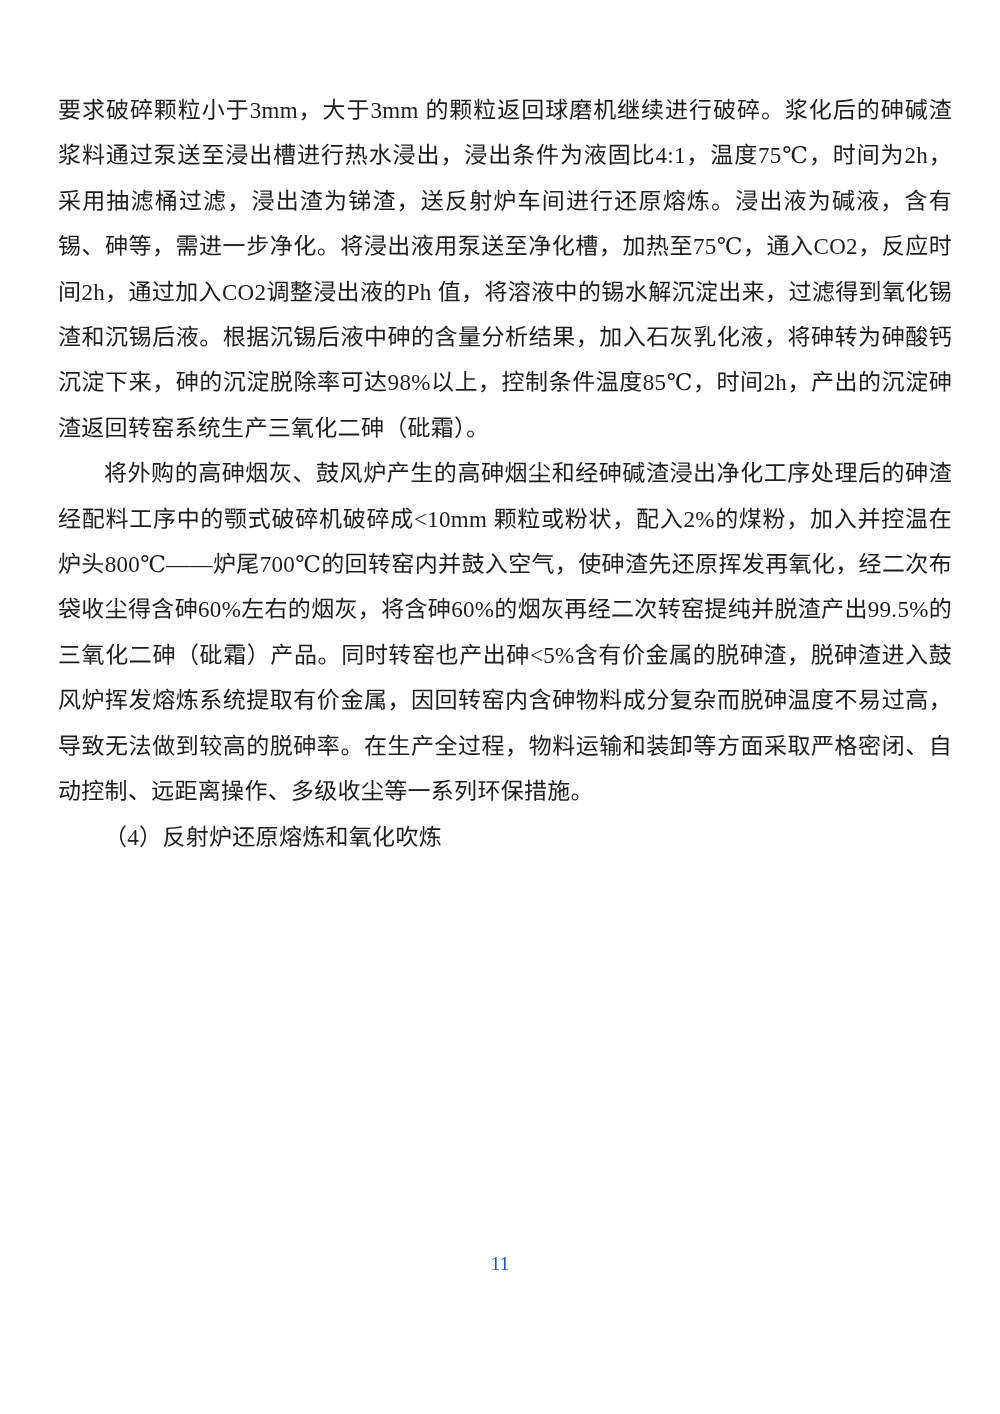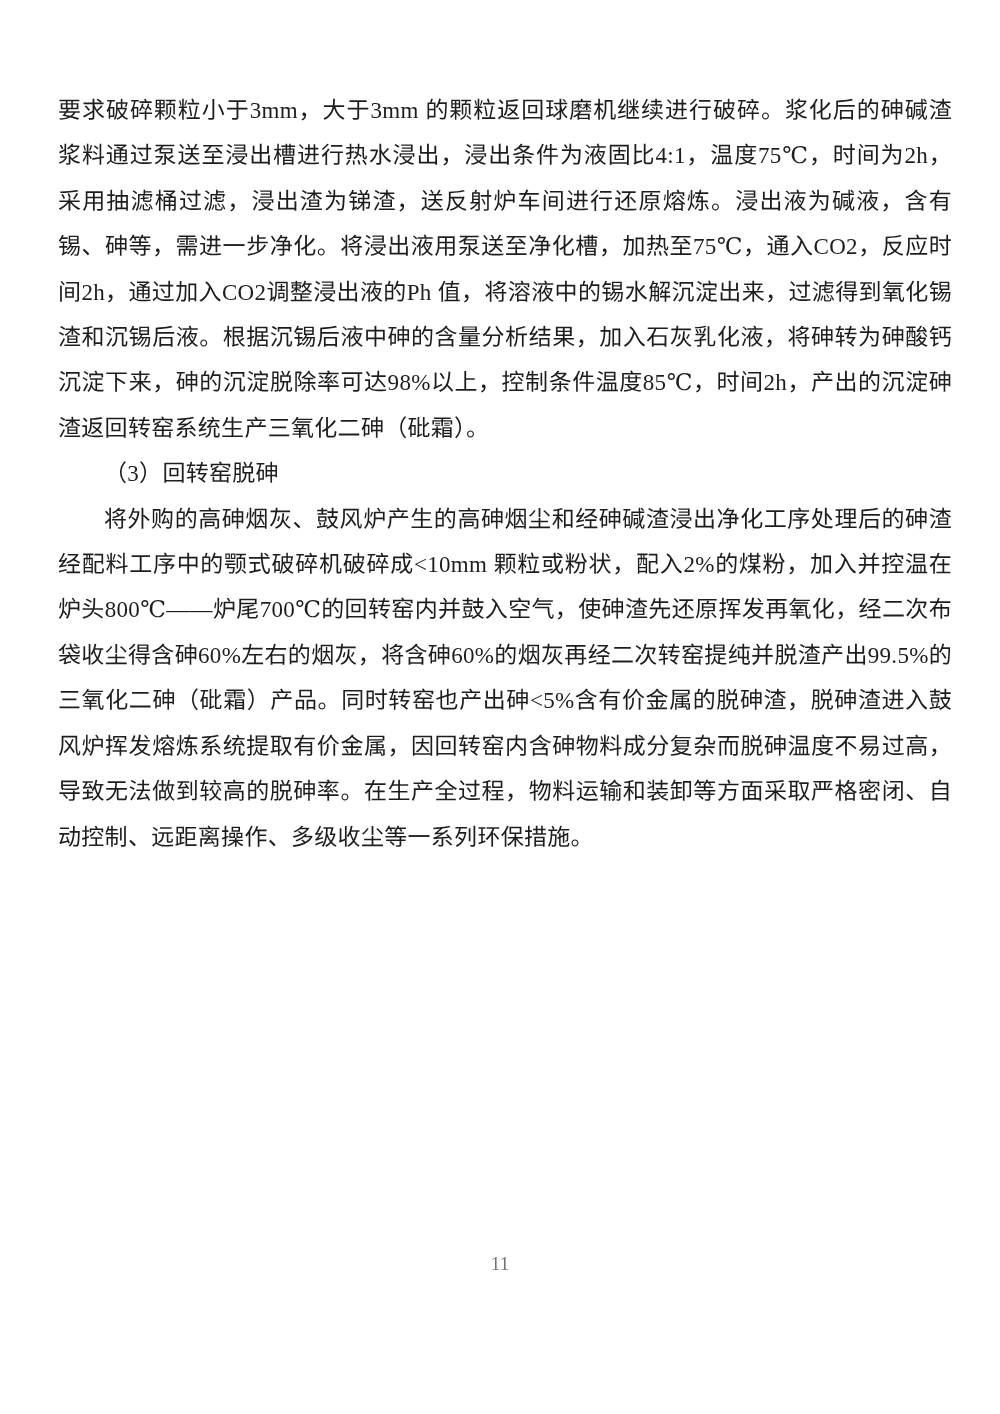--- a/index.html
+++ b/index.html
@@ -42,26 +42,26 @@
     text-indent: 2em;
   }
   .page-footer {
     position: absolute;
     top: 1252px;
     left: 0;
     width: 100%;
     text-align: center;
     font-size: 19px;
     line-height: 24px;
-    color: #737373;
+    color: #1d4ed8;
   }
 </style>
 </head>
 <body>
 
 <div class="page">
   <div class="content">
     <p class="para-continuation">要求破碎颗粒小于3mm，大于3mm 的颗粒返回球磨机继续进行破碎。浆化后的砷碱渣浆料通过泵送至浸出槽进行热水浸出，浸出条件为液固比4:1，温度75℃，时间为2h，采用抽滤桶过滤，浸出渣为锑渣，送反射炉车间进行还原熔炼。浸出液为碱液，含有锡、砷等，需进一步净化。将浸出液用泵送至净化槽，加热至75℃，通入CO2，反应时间2h，通过加入CO2调整浸出液的Ph 值，将溶液中的锡水解沉淀出来，过滤得到氧化锡渣和沉锡后液。根据沉锡后液中砷的含量分析结果，加入石灰乳化液，将砷转为砷酸钙沉淀下来，砷的沉淀脱除率可达98%以上，控制条件温度85℃，时间2h，产出的沉淀砷渣返回转窑系统生产三氧化二砷（砒霜）。</p>
-    <p class="section-heading">（3）回转窑脱砷</p>
     <p class="para-indent">将外购的高砷烟灰、鼓风炉产生的高砷烟尘和经砷碱渣浸出净化工序处理后的砷渣经配料工序中的颚式破碎机破碎成&lt;10mm 颗粒或粉状，配入2%的煤粉，加入并控温在炉头800℃——炉尾700℃的回转窑内并鼓入空气，使砷渣先还原挥发再氧化，经二次布袋收尘得含砷60%左右的烟灰，将含砷60%的烟灰再经二次转窑提纯并脱渣产出99.5%的三氧化二砷（砒霜）产品。同时转窑也产出砷&lt;5%含有价金属的脱砷渣，脱砷渣进入鼓风炉挥发熔炼系统提取有价金属，因回转窑内含砷物料成分复杂而脱砷温度不易过高，导致无法做到较高的脱砷率。在生产全过程，物料运输和装卸等方面采取严格密闭、自动控制、远距离操作、多级收尘等一系列环保措施。</p>
+    <p class="section-heading">（4）反射炉还原熔炼和氧化吹炼</p>
   </div>
   <div class="page-footer">11</div>
 </div>
 
 </body></html>

